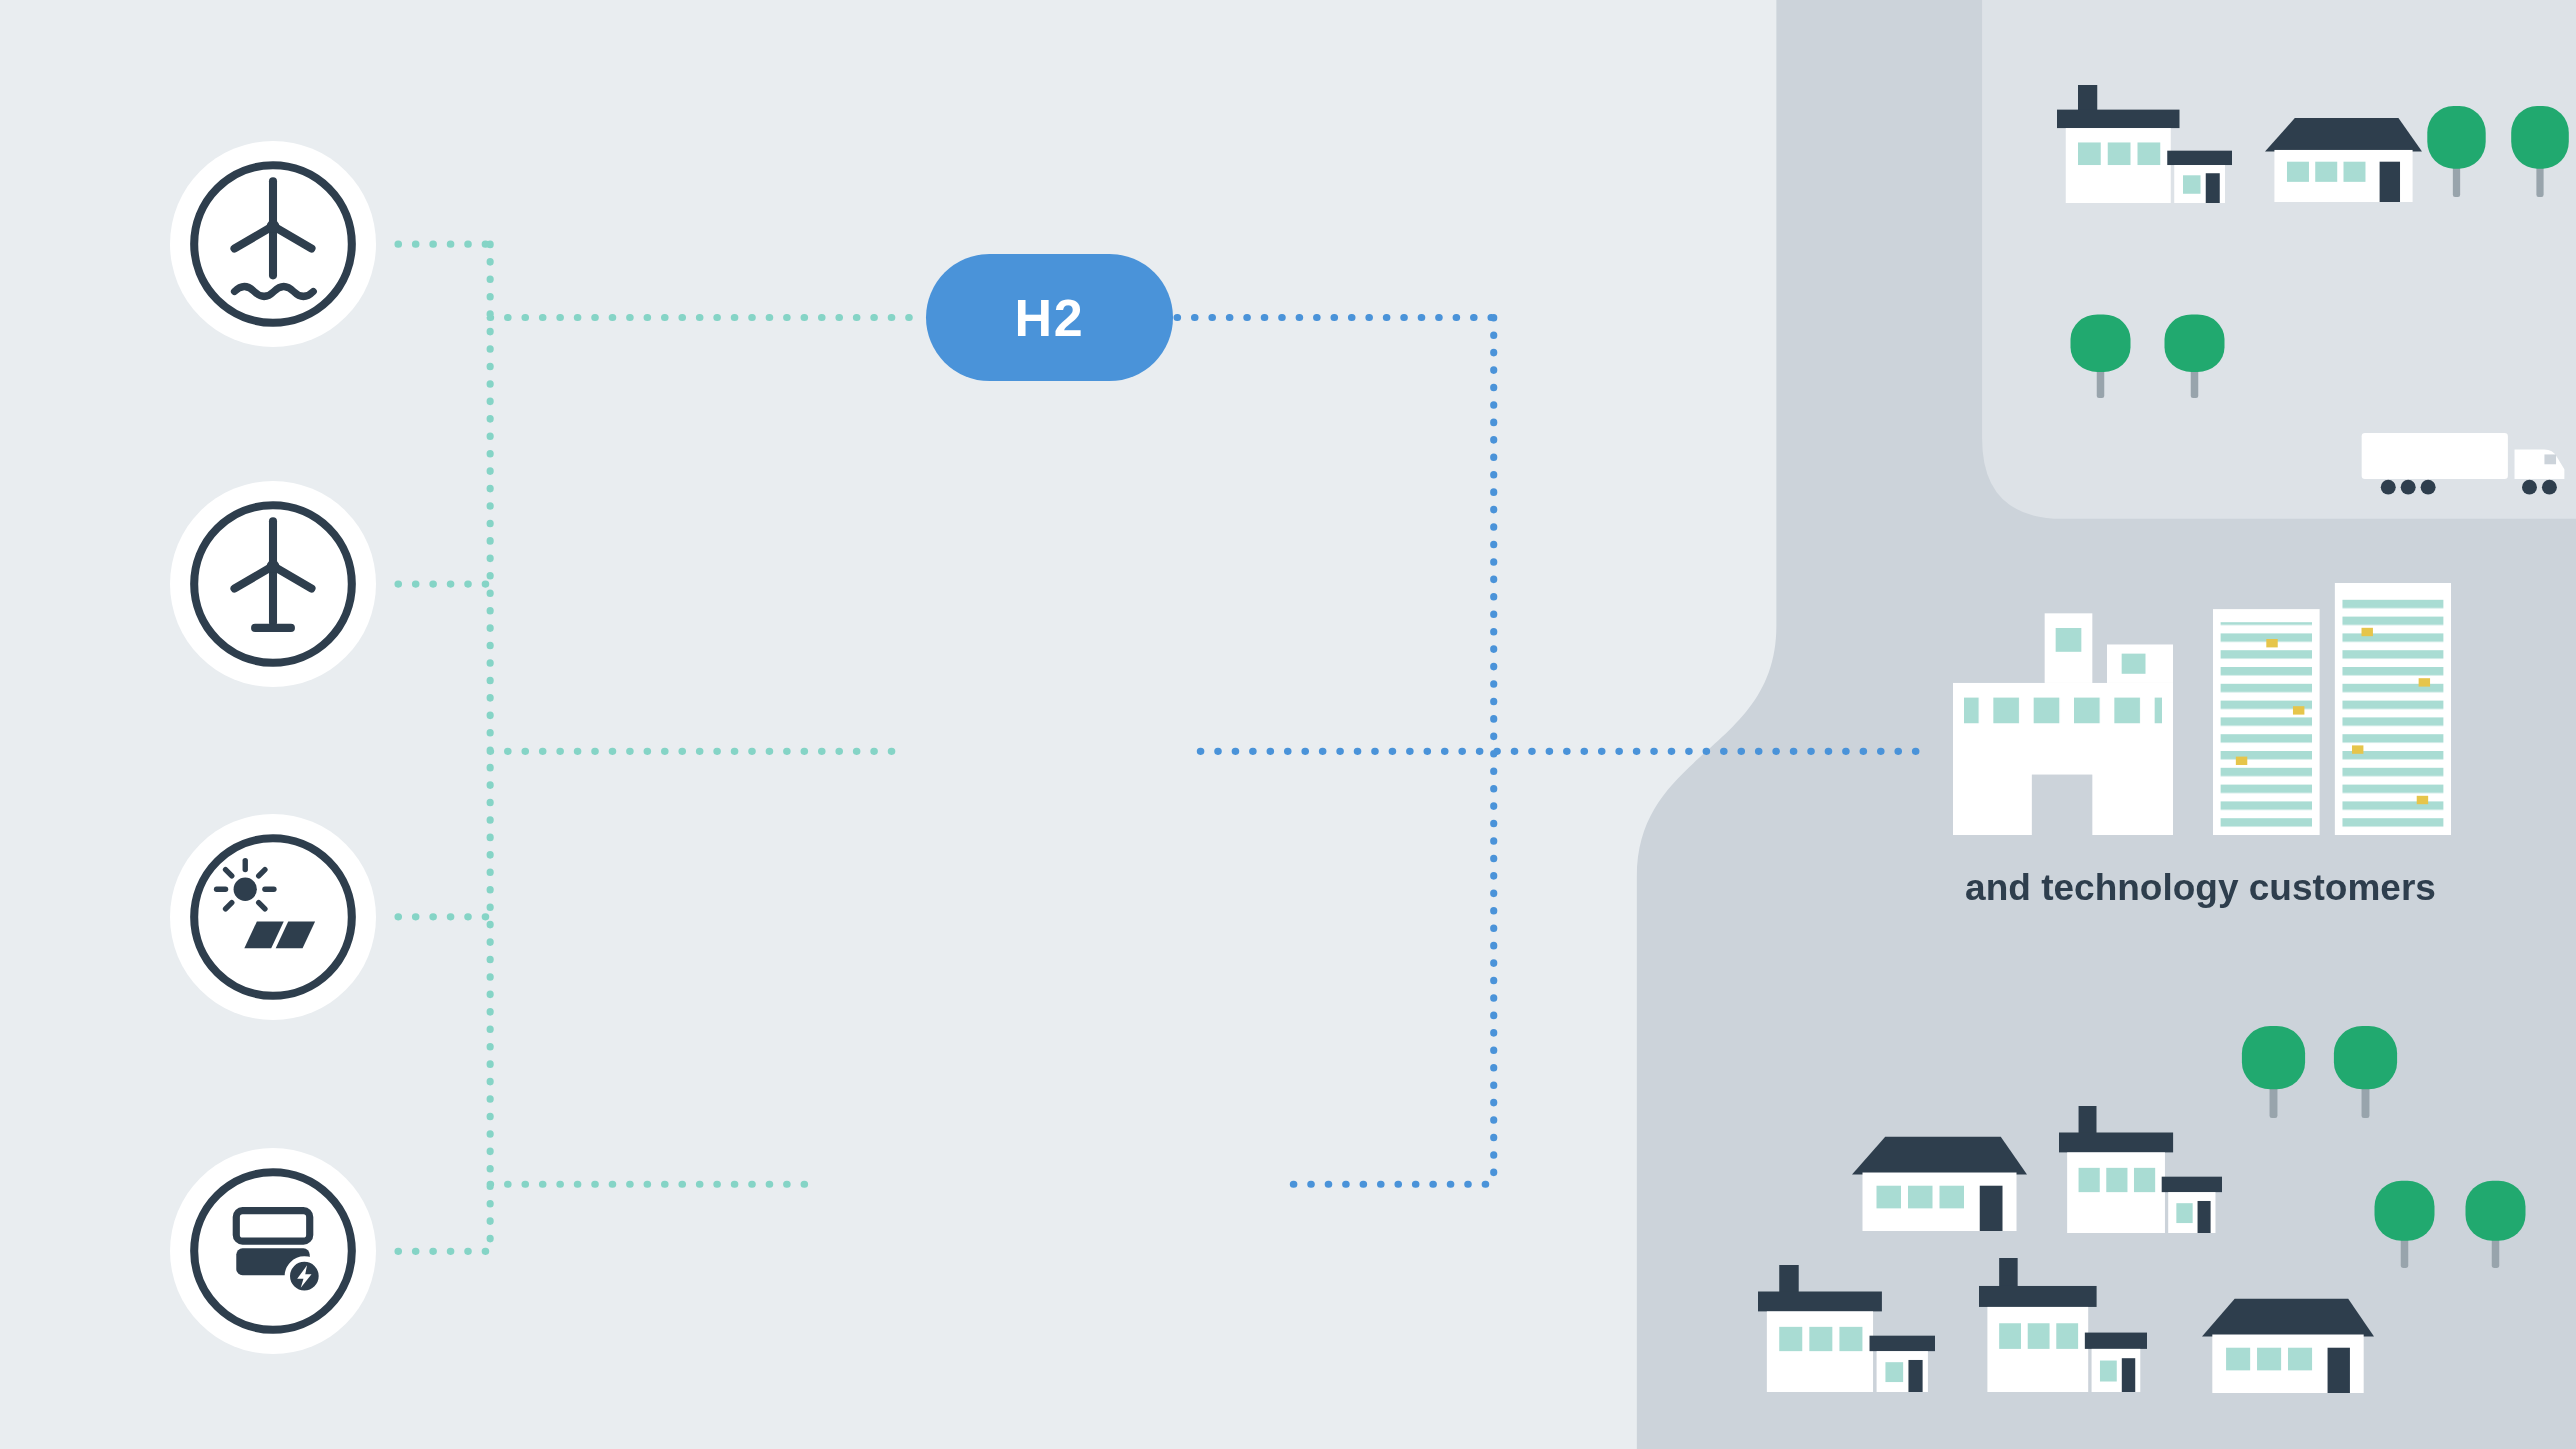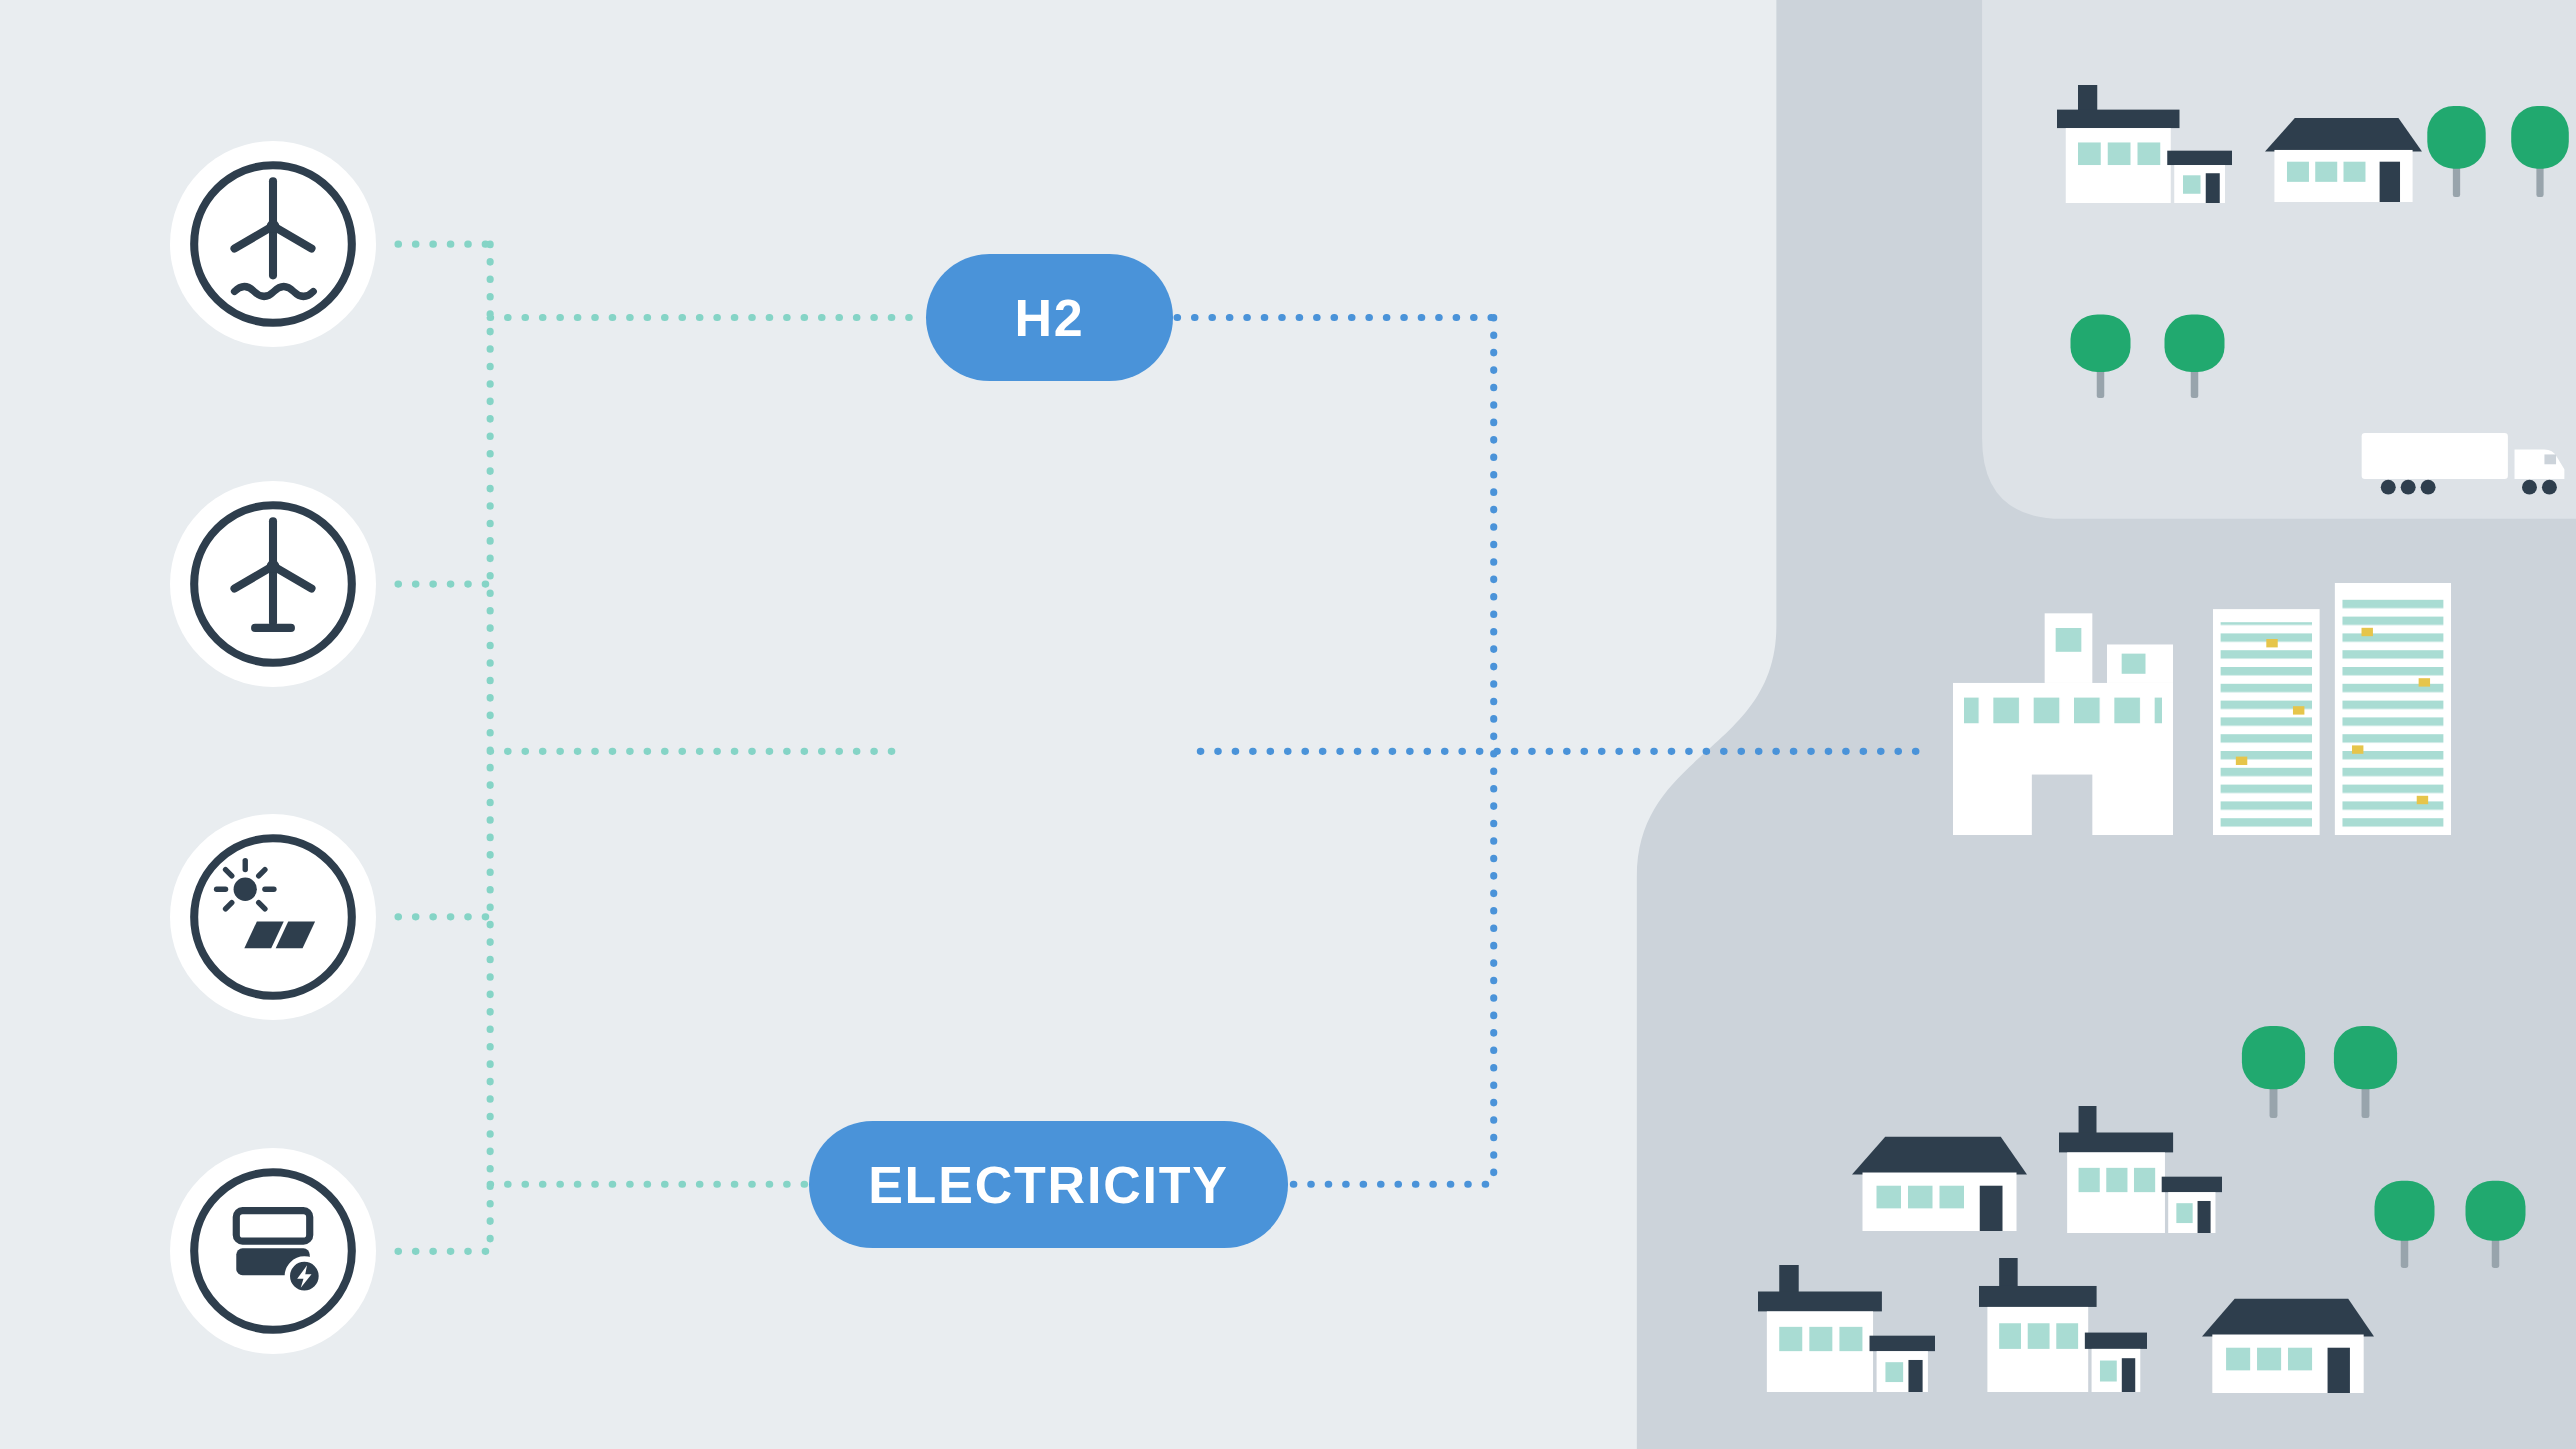--- a/index.html
+++ b/index.html
@@ -166,23 +166,20 @@
       <rect x="74" y="70" width="82" height="34" rx="7" fill="none" stroke="var(--ink)" stroke-width="8"></rect>
       <rect x="74" y="112" width="82" height="30" rx="7" fill="var(--ink)"></rect>
       <circle cx="150" cy="143" r="19" fill="var(--ink)" stroke="var(--white)" stroke-width="6"></circle>
       <polygon points="153,131 142,146 149,146 146,156 158,141 151,141" fill="var(--white)"></polygon>
     </svg>
   </div>
 
   <div class="pill" style="left:926px;top:254px;width:247px">
     <span>H2</span>
   </div>
-  <div class="pill" style="left:809px;top:1121px;width:479px">
-    <span>ELECTRICITY</span>
-  </div>
 
   <svg class="illu" style="left:2057px;top:85px" width="175" height="118" viewBox="0 0 200 115" preserveAspectRatio="none">
       <use href="#sym-house-a"></use>
     </svg>
   <svg class="illu" style="left:2265px;top:113px" width="157" height="89" viewBox="0 0 200 106" preserveAspectRatio="none">
       <use href="#sym-house-b"></use>
     </svg>
   <svg class="illu" style="left:2420px;top:100px" width="73" height="97" viewBox="0 0 100 130" preserveAspectRatio="none">
       <use href="#sym-tree"></use>
     </svg>
@@ -200,20 +197,21 @@
     </svg>
 
   <svg class="illu" style="left:1953px;top:606px" width="220" height="229" viewBox="0 0 240 250" preserveAspectRatio="none">
       <use href="#sym-factory"></use>
     </svg>
   <svg class="illu" style="left:2213px;top:583px" width="238" height="252" viewBox="0 0 250 270" preserveAspectRatio="none">
       <use href="#sym-towers"></use>
     </svg>
 
   <div id="caption">
+    <div>and technology customers</div>
   </div>
 
   <svg class="illu" style="left:2234px;top:1020px" width="79" height="98" viewBox="0 0 100 130" preserveAspectRatio="none">
       <use href="#sym-tree"></use>
     </svg>
   <svg class="illu" style="left:2326px;top:1020px" width="79" height="98" viewBox="0 0 100 130" preserveAspectRatio="none">
       <use href="#sym-tree"></use>
     </svg>
   <svg class="illu" style="left:1852px;top:1131px" width="175" height="100" viewBox="0 0 200 106" preserveAspectRatio="none">
       <use href="#sym-house-b"></use>

